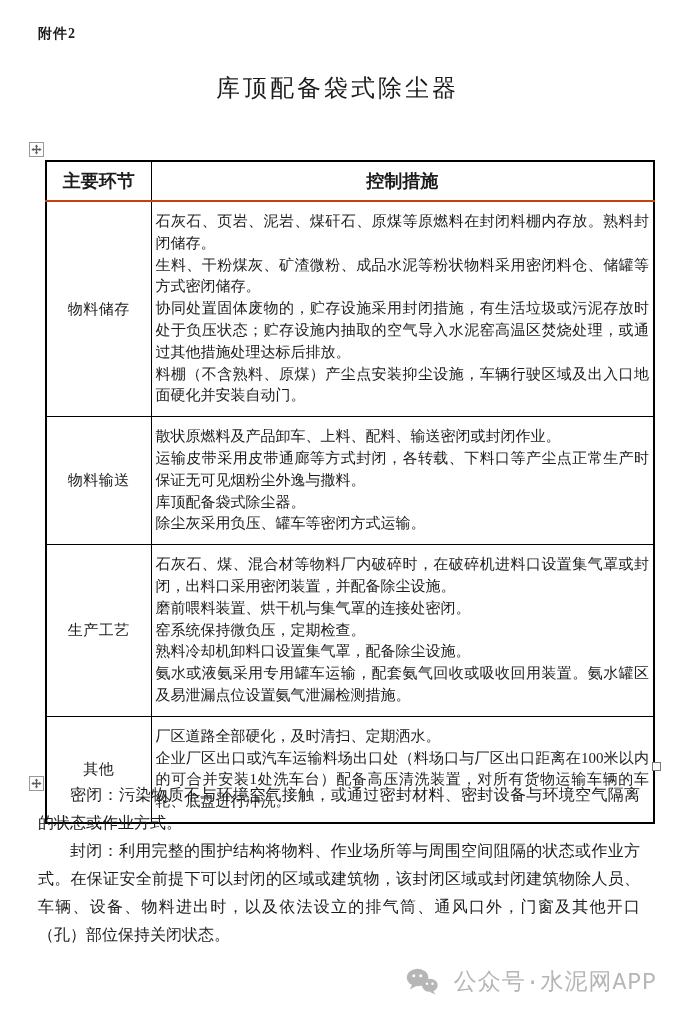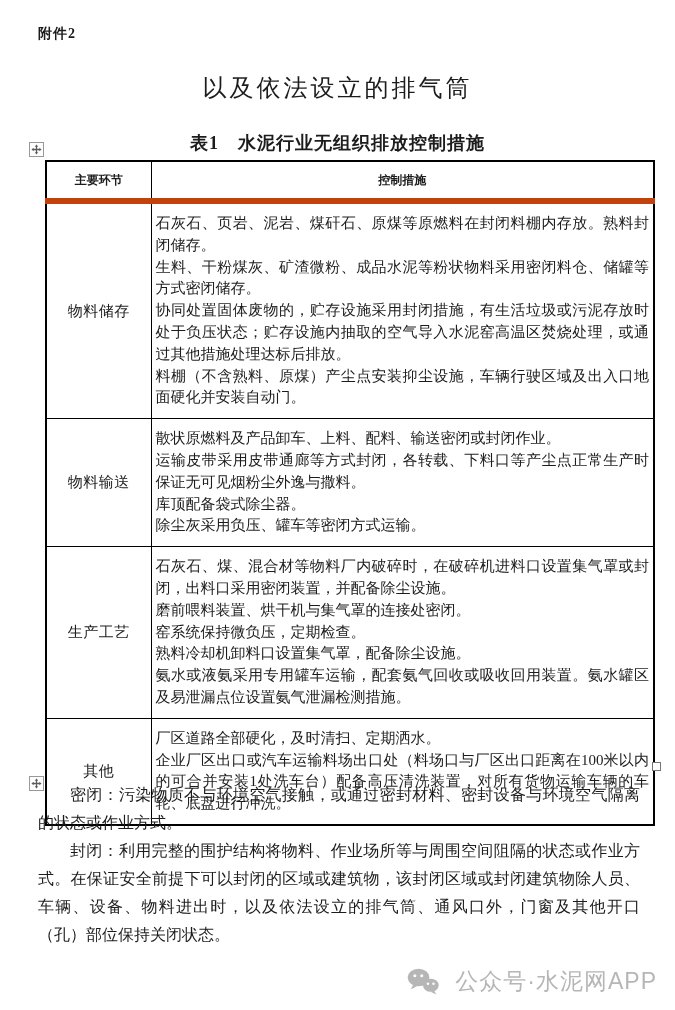--- a/index.html
+++ b/index.html
@@ -29,22 +29,22 @@
   .table-wrap { position:absolute; left:45px; top:160px; width:610px; }
   table.measures-table {
     width:610px; border-collapse:collapse; table-layout:fixed;
     border:2px solid #000;
   }
   table.measures-table th, table.measures-table td {
     border:1px solid #000; vertical-align:middle;
   }
   table.measures-table thead tr { height:40px; }
   table.measures-table th {
-    font-size:12px; font-weight:bold; text-align:center;
-    border-bottom:6px solid #c2410c;
+    font-size:18px; font-weight:bold; text-align:center;
+    border-bottom:2px solid #c2410c;
     margin-left:23px;
   }
   col.c-stage { width:105px; }
   tbody tr:nth-child(1) { height:200px; }
   tbody tr:nth-child(2) { height:122px; }
   tbody tr:nth-child(3) { height:163px; }
   tbody tr:nth-child(4) { height:80px; }
   td.stage { text-align:center; font-size:15px; letter-spacing:0.5px; }
   td.measures { vertical-align:middle; padding:9px 4px; }
   .measure-line {
@@ -61,21 +61,21 @@
   .page-number {
     position:absolute; top:956px; left:0; width:100%;
     text-align:center; font-size:13px; color:#8f8f8f;
     font-family:"Liberation Sans","DejaVu Sans",sans-serif;
   }
 
   .watermark {
     position:absolute; right:18px; top:966px;
     display:flex; align-items:center; gap:16px;
     color:#b6b6b6; font-size:23px; letter-spacing:1px;
-    font-family:Liberation Sans, sans-serif;
+    font-family:Liberation Mono, monospace;
   }
   .watermark svg { display:block; }
 
   .anchor-box {
     position:absolute; width:15px; height:15px;
     border:1px solid #999; background:#fdfdfd;
     display:flex; align-items:center; justify-content:center;
   }
   .anchor-top { left:29px; top:142px; }
   .anchor-bottom { left:29px; top:776px; }
@@ -84,23 +84,22 @@
     width:9px; height:9px; background:#fff; border:1px solid #777;
   }
 </style>
 </head>
 <body>
 
 <div class="page">
 
   <div class="attachment">附件2</div>
 
-  <div class="doc-title">以及依法设立的排气筒</div>
+  <div class="doc-title">库顶配备袋式除尘器</div>
 
-  <div class="table-caption">表1　水泥行业无组织排放控制措施</div>
 
   <div class="anchor-box anchor-top">
     <svg width="11" height="11" viewBox="0 0 14 14">
       <path d="M7 0.5 L9.2 3.4 H7.8 V6.2 H10.6 V4.8 L13.5 7 L10.6 9.2 V7.8 H7.8 V10.6 H9.2 L7 13.5 L4.8 10.6 H6.2 V7.8 H3.4 V9.2 L0.5 7 L3.4 4.8 V6.2 H6.2 V3.4 H4.8 Z" fill="#5c5c5c"></path>
     </svg>
   </div>
 
   <div class="table-wrap">
     <table class="measures-table">
       <colgroup>

